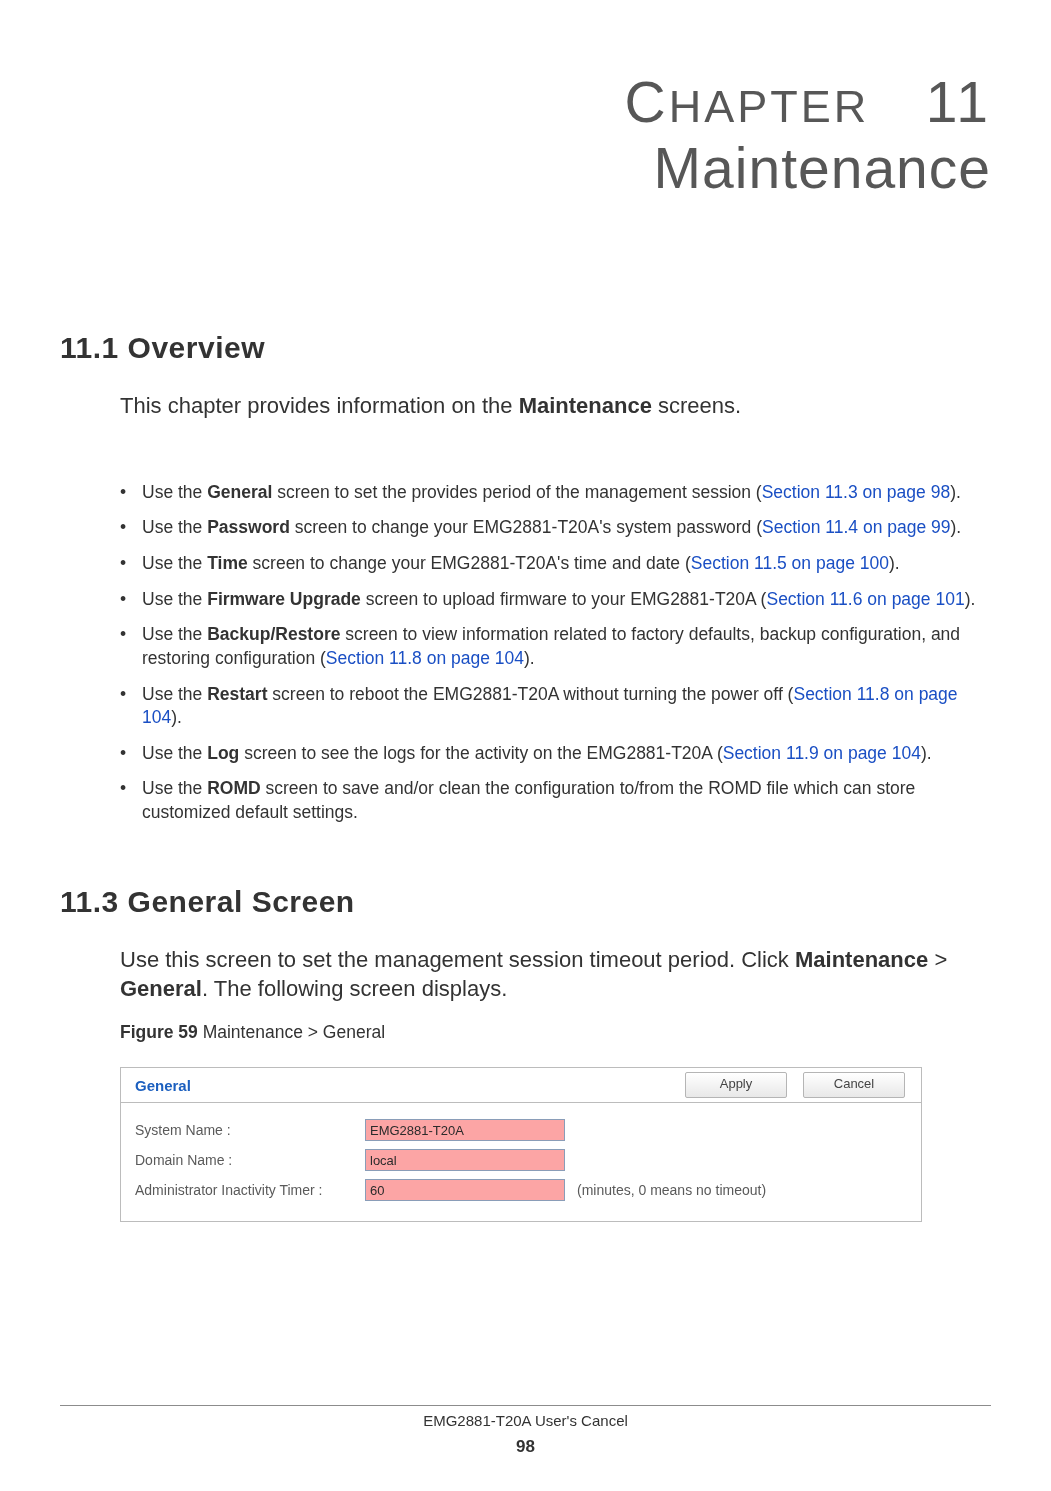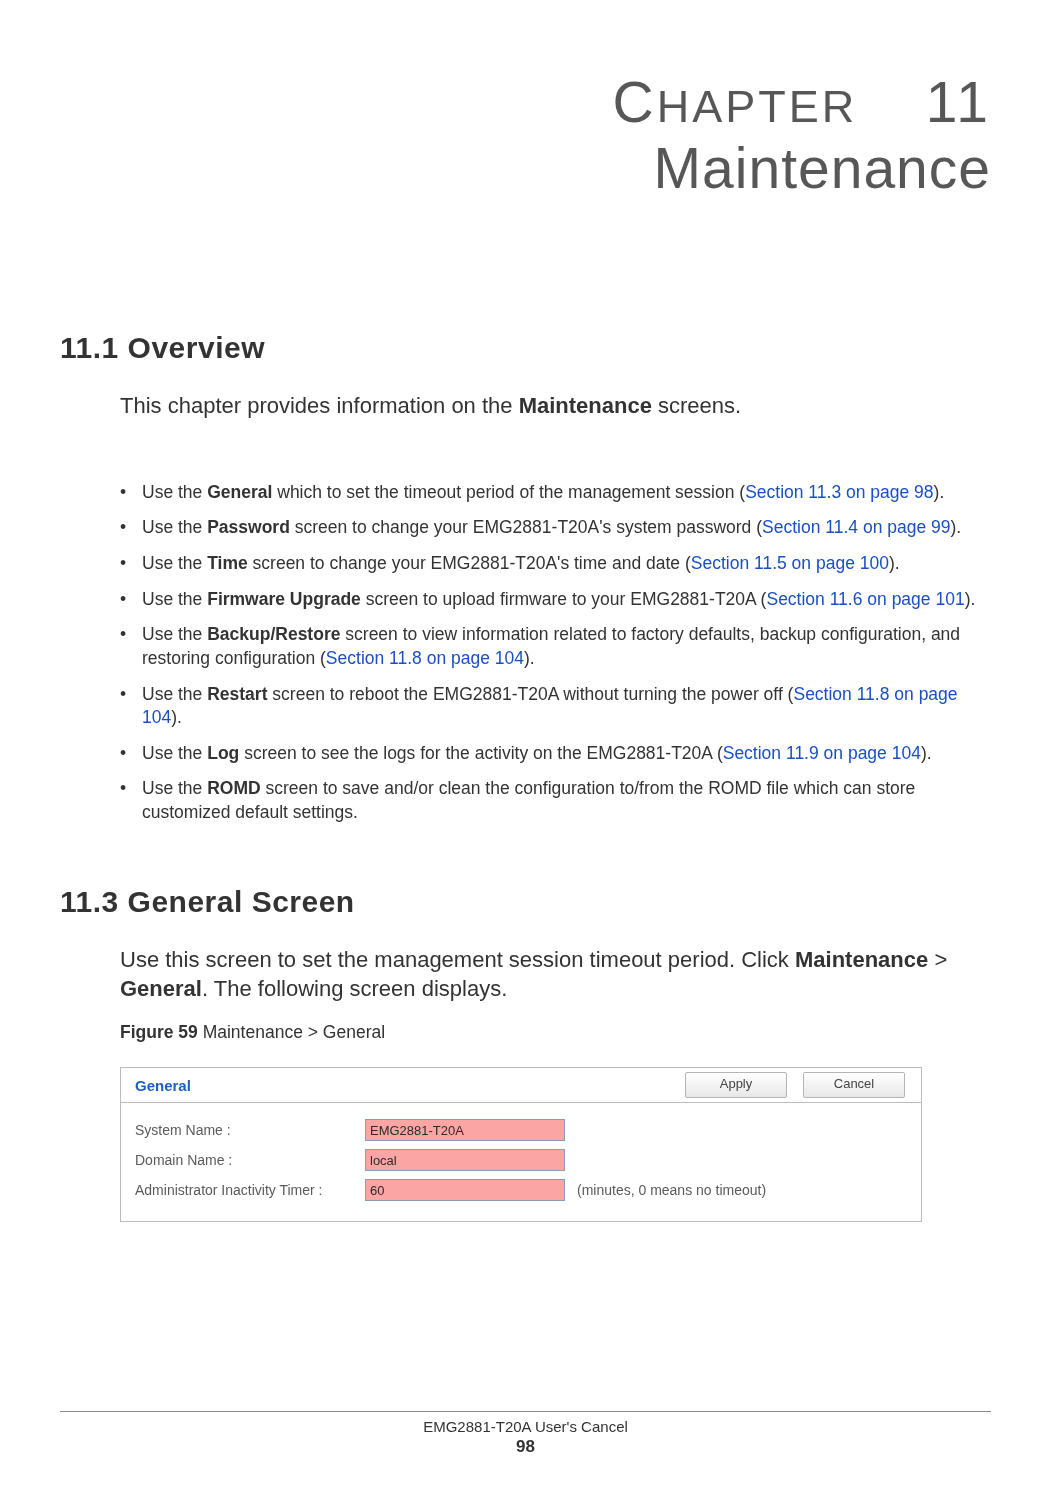--- a/index.html
+++ b/index.html
@@ -28,21 +28,20 @@
     font-weight: 400;
     letter-spacing: 3px;
     line-height: 1.15;
   }
   .chapter-line .smallcaps {
     font-size: 45px;
     letter-spacing: 3px;
   }
   .chapter-line .num {
     font-size: 57px;
-    margin-left: 12px;
   }
   .chapter-title {
     font-size: 57px;
     color: #575757;
     letter-spacing: 1px;
     line-height: 1.15;
   }
   .h2 {
     font-size: 30px;
     font-weight: bold;
@@ -155,21 +154,21 @@
     border-top: 1px solid #8c8c8c;
     padding-top: 6px;
     text-align: center;
     font-size: 15px;
     color: #333333;
   }
   .footer .pg {
     display: block;
     font-weight: bold;
     font-size: 17px;
-    margin-top: 2px;
+    margin-top: 8px;
   }
 </style>
 </head>
 <body>
 
 <div class="page">
 
   <div class="chapter-block">
     <div class="chapter-line">
       <span>C</span><span class="smallcaps">HAPTER</span>&nbsp;&nbsp;&nbsp;<span class="num">11</span>
@@ -180,21 +179,21 @@
   <div class="section">
     <div class="h2">11.1  Overview</div>
     <p class="body-text">
       <span>This chapter provides information on the </span><span class="bold">Maintenance</span><span> screens.</span>
     </p>
   </div>
 
   <div class="section">
     <ul class="bullets">
       <li>
-        <span>Use the </span><span class="bold">General</span><span> which to set the timeout period of the management session (</span><span class="xref">Section 11.3 on page 98</span><span>).</span>
+        <span>Use the </span><span class="bold">General</span><span> screen to set the provides period of the management session (</span><span class="xref">Section 11.3 on page 98</span><span>).</span>
       </li>
       <li>
         <span>Use the </span><span class="bold">Password</span><span> screen to change your EMG2881-T20A's system password (</span><span class="xref">Section 11.4 on page 99</span><span>).</span>
       </li>
       <li>
         <span>Use the </span><span class="bold">Time</span><span> screen to change your EMG2881-T20A's time and date (</span><span class="xref">Section 11.5 on page 100</span><span>).</span>
       </li>
       <li>
         <span>Use the </span><span class="bold">Firmware Upgrade</span><span> screen to upload firmware to your EMG2881-T20A (</span><span class="xref">Section 11.6 on page 101</span><span>).</span>
       </li>

